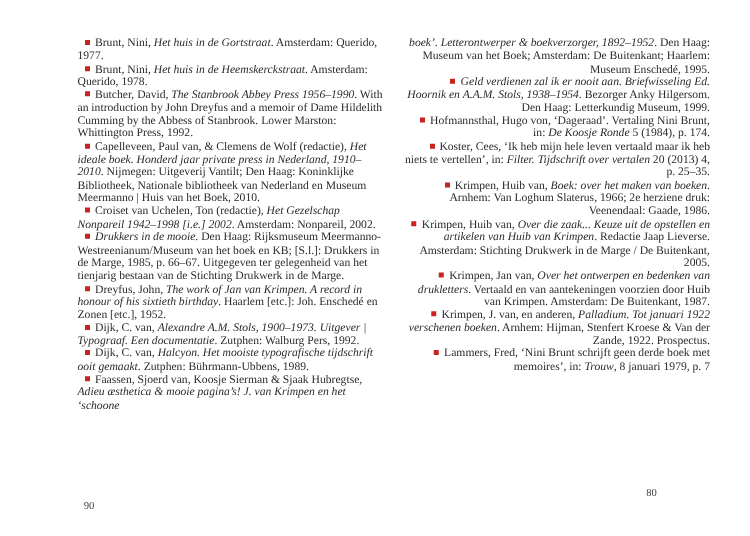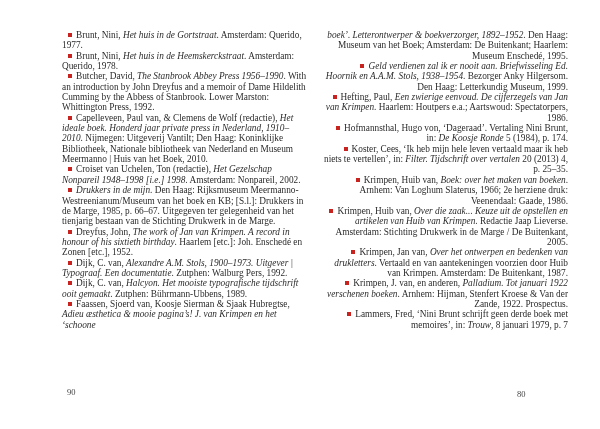--- a/index.html
+++ b/index.html
@@ -42,43 +42,42 @@
     top: -1px;
   }
   .it { font-style: italic; }
   .rm { font-style: normal; }
   .page-number {
     position: absolute;
     font-size: 8.5px;
     color: #454545;
     font-family: "Liberation Serif", serif;
   }
-  #pn-left  { left: 67px;  top: 387px; text-align: center; }
+  #pn-left  { left: 67px;  top: 399px; text-align: center; }
   #pn-right { left: 517px; top: 389px; }
 </style>
 </head>
 <body>
 
 <div id="spread">
   <div id="left-col" class="page-col" style="color: rgb(43, 43, 43);">
       <p class="entry"><span class="bullet" style="background: rgb(200, 35, 30);"></span><span class="rm">Brunt, Nini, </span><span class="it">Het huis in de Gortstraat</span><span class="rm">. Amsterdam: Querido, 1977.</span></p>
       <p class="entry"><span class="bullet" style="background: rgb(200, 35, 30);"></span><span class="rm">Brunt, Nini, </span><span class="it">Het huis in de Heemskerckstraat</span><span class="rm">. Amsterdam: Querido, 1978.</span></p>
       <p class="entry"><span class="bullet" style="background: rgb(200, 35, 30);"></span><span class="rm">Butcher, David, </span><span class="it">The Stanbrook Abbey Press 1956–1990</span><span class="rm">. With an introduction by John Dreyfus and a memoir of Dame Hildelith Cumming by the Abbess of Stanbrook. Lower Marston: Whittington Press, 1992.</span></p>
       <p class="entry"><span class="bullet" style="background: rgb(200, 35, 30);"></span><span class="rm">Capelleveen, Paul van, &amp; Clemens de Wolf (redactie), </span><span class="it">Het ideale boek. Honderd jaar private press in Nederland, 1910–2010</span><span class="rm">. Nijmegen: Uitgeverij Vantilt; Den Haag: Koninklijke Bibliotheek, Nationale bibliotheek van Nederland en Museum Meermanno | Huis van het Boek, 2010.</span></p>
-      <p class="entry"><span class="bullet" style="background: rgb(200, 35, 30);"></span><span class="rm">Croiset van Uchelen, Ton (redactie), </span><span class="it">Het Gezelschap Nonpareil 1948–1998 [i.e.] 1998</span><span class="rm">. Amsterdam: Nonpareil, 2002.</span></p>
-      <p class="entry"><span class="bullet" style="background: rgb(200, 35, 30);"></span><span class="it">Drukkers in de mijn</span><span class="rm">. Den Haag: Rijksmuseum Meermanno-Westreenianum/Museum van het boek en KB; [S.l.]: Drukkers in de Marge, 1985, p. 66–67. Uitgegeven ter gelegenheid van het tienjarig bestaan van de Stichting Drukwerk in de Marge.</span></p>
+      <p class="entry"><span class="bullet" style="background: rgb(200, 35, 30);"></span><span class="rm">Croiset van Uchelen, Ton (redactie), </span><span class="it">Het Gezelschap Nonpareil 1942–1998 [i.e.] 2002</span><span class="rm">. Amsterdam: Nonpareil, 2002.</span></p>
+      <p class="entry"><span class="bullet" style="background: rgb(200, 35, 30);"></span><span class="it">Drukkers in de mooie</span><span class="rm">. Den Haag: Rijksmuseum Meermanno-Westreenianum/Museum van het boek en KB; [S.l.]: Drukkers in de Marge, 1985, p. 66–67. Uitgegeven ter gelegenheid van het tienjarig bestaan van de Stichting Drukwerk in de Marge.</span></p>
       <p class="entry"><span class="bullet" style="background: rgb(200, 35, 30);"></span><span class="rm">Dreyfus, John, </span><span class="it">The work of Jan van Krimpen. A record in honour of his sixtieth birthday</span><span class="rm">. Haarlem [etc.]: Joh. Enschedé en Zonen [etc.], 1952.</span></p>
       <p class="entry"><span class="bullet" style="background: rgb(200, 35, 30);"></span><span class="rm">Dijk, C. van, </span><span class="it">Alexandre A.M. Stols, 1900–1973. Uitgever | Typograaf. Een documentatie</span><span class="rm">. Zutphen: Walburg Pers, 1992.</span></p>
       <p class="entry"><span class="bullet" style="background: rgb(200, 35, 30);"></span><span class="rm">Dijk, C. van, </span><span class="it">Halcyon. Het mooiste typografische tijdschrift ooit gemaakt</span><span class="rm">. Zutphen: Bührmann-Ubbens, 1989.</span></p>
       <p class="entry"><span class="bullet" style="background: rgb(200, 35, 30);"></span><span class="rm">Faassen, Sjoerd van, Koosje Sierman &amp; Sjaak Hubregtse, </span><span class="it">Adieu æsthetica &amp; mooie pagina’s! J. van Krimpen en het ‘schoone</span></p>
     </div>
   <div id="right-col" class="page-col" style="color: rgb(43, 43, 43);">
       <p class="entry no-bullet"><span class="it">boek’. Letterontwerper &amp; boekverzorger, 1892–1952</span><span class="rm">. Den Haag: Museum van het Boek; Amsterdam: De Buitenkant; Haarlem: Museum Enschedé, 1995.</span></p>
       <p class="entry"><span class="bullet" style="background: rgb(200, 35, 30);"></span><span class="it">Geld verdienen zal ik er nooit aan. Briefwisseling Ed. Hoornik en A.A.M. Stols, 1938–1954</span><span class="rm">. Bezorger Anky Hilgersom. Den Haag: Letterkundig Museum, 1999.</span></p>
-      <p class="entry"><span class="bullet" style="background: rgb(200, 35, 30);"></span><span class="rm">Hefting, Paul, </span><span class="it">Een zwierige eenvoud. De cijferzegels van Jan van Krimpen</span><span class="rm">. Haarlem: Houtpers e.a.; Aartswoud: Spectatorpers, 1986.</span></p>
       <p class="entry"><span class="bullet" style="background: rgb(200, 35, 30);"></span><span class="rm">Hofmannsthal, Hugo von, ‘Dageraad’. Vertaling Nini Brunt, in: </span><span class="it">De Koosje Ronde</span><span class="rm"> 5 (1984), p. 174.</span></p>
       <p class="entry"><span class="bullet" style="background: rgb(200, 35, 30);"></span><span class="rm">Koster, Cees, ‘Ik heb mijn hele leven vertaald maar ik heb niets te vertellen’, in: </span><span class="it">Filter. Tijdschrift over vertalen</span><span class="rm"> 20 (2013) 4, p. 25–35.</span></p>
       <p class="entry"><span class="bullet" style="background: rgb(200, 35, 30);"></span><span class="rm">Krimpen, Huib van, </span><span class="it">Boek: over het maken van boeken</span><span class="rm">. Arnhem: Van Loghum Slaterus, 1966; 2e herziene druk: Veenendaal: Gaade, 1986.</span></p>
       <p class="entry"><span class="bullet" style="background: rgb(200, 35, 30);"></span><span class="rm">Krimpen, Huib van, </span><span class="it">Over die zaak... Keuze uit de opstellen en artikelen van Huib van Krimpen</span><span class="rm">. Redactie Jaap Lieverse. Amsterdam: Stichting Drukwerk in de Marge / De Buitenkant, 2005.</span></p>
       <p class="entry"><span class="bullet" style="background: rgb(200, 35, 30);"></span><span class="rm">Krimpen, Jan van, </span><span class="it">Over het ontwerpen en bedenken van drukletters</span><span class="rm">. Vertaald en van aantekeningen voorzien door Huib van Krimpen. Amsterdam: De Buitenkant, 1987.</span></p>
       <p class="entry"><span class="bullet" style="background: rgb(200, 35, 30);"></span><span class="rm">Krimpen, J. van, en anderen, </span><span class="it">Palladium. Tot januari 1922 verschenen boeken</span><span class="rm">. Arnhem: Hijman, Stenfert Kroese &amp; Van der Zande, 1922. Prospectus.</span></p>
       <p class="entry"><span class="bullet" style="background: rgb(200, 35, 30);"></span><span class="rm">Lammers, Fred, ‘Nini Brunt schrijft geen derde boek met memoires’, in: </span><span class="it">Trouw</span><span class="rm">, 8 januari 1979, p. 7</span></p>
     </div>
   <div id="pn-left" class="page-number">90</div>
   <div id="pn-right" class="page-number">80</div>

